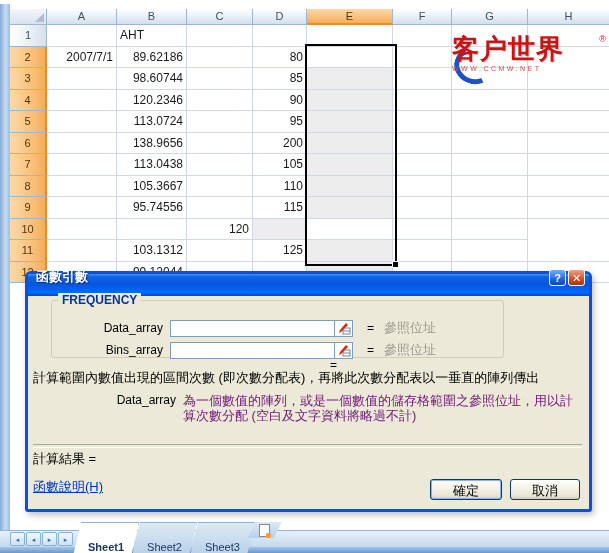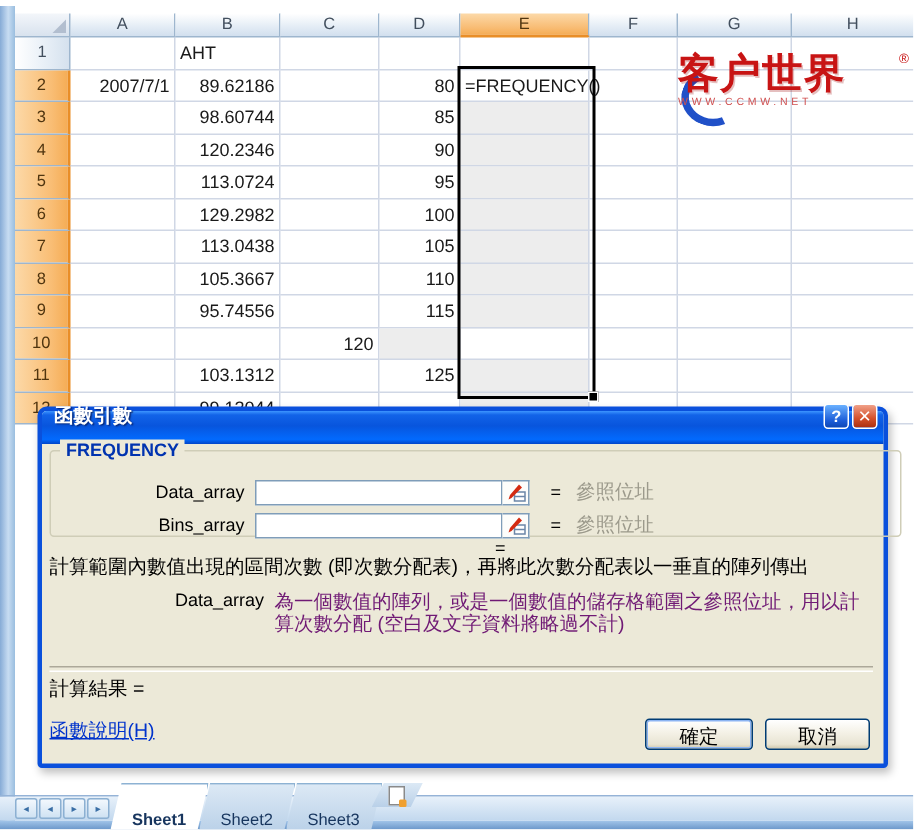--- a/index.html
+++ b/index.html
@@ -65,21 +65,21 @@
   .titlebar{height:22px;border-radius:3px 3px 0 0;display:flex;align-items:center;
             background:linear-gradient(180deg,#3d95ff 0%,#1263e8 12%,#0855dd 45%,#026afe 86%,#0144c8 100%);
             padding:0 4px 16px 8px;box-sizing:border-box;}
   .titlebar .t-title{color:#fff;font-weight:bold;font-size:13px;flex:1;
                      text-shadow:1px 1px 1px rgba(0,0,40,.6);}
   .tb-btn{width:17px;height:17px;border:1px solid #fff;border-radius:3px;margin-left:2px;
           color:#fff;font-size:11px;font-weight:bold;text-align:center;line-height:16px;box-sizing:border-box;}
   .tb-help{background:linear-gradient(180deg,#6ab1ff,#1b5cd8 70%,#0f47b4);}
   .tb-close{background:linear-gradient(180deg,#f0a088,#d4502a 60%,#ab2f10);}
 
-  .groupbox{position:absolute;left:5px;top:26px;width:568px;height:58px;box-sizing:border-box;
+  .groupbox{position:absolute;left:23px;top:26px;width:453px;height:58px;box-sizing:border-box;
             border:1px solid #cfcdb7;border-radius:3px;}
   .group-label{position:absolute;top:-8px;left:6px;background:#ece9d8;padding:0 4px;
                color:#0033b0;font-weight:bold;font-size:12px;}
   .f-row{position:absolute;left:0;width:100%;height:18px;display:flex;align-items:center;}
   .f-label{width:135px;text-align:right;padding-right:7px;font-size:12px;color:#000;}
   .f-input{width:165px;height:17px;border:1px solid #7f9db9;background:#fff;box-sizing:border-box;
            font-size:12px;padding:0 2px;}
   .ref-btn{width:18px;height:17px;border:1px solid #7f9db9;border-left:none;background:#fdfdfb;
            box-sizing:border-box;display:flex;align-items:center;justify-content:center;}
   .f-eq{margin-left:14px;font-size:12px;color:#000;}
@@ -156,21 +156,20 @@
           <div class="cell"></div>
           <div class="cell"></div>
           <div class="cell"></div>
         </div>
         <div class="g-row">
           <div class="row-h sel">2</div>
           <div class="cell num">2007/7/1</div>
           <div class="cell num">89.62186</div>
           <div class="cell"></div>
           <div class="cell num">80</div>
-          <div class="cell formula-cell">=FREQUENCY()</div>
           <div class="cell"></div>
           <div class="cell"></div>
           <div class="cell"></div>
         </div>
         <div class="g-row">
           <div class="row-h sel">3</div>
           <div class="cell"></div>
           <div class="cell num">98.60744</div>
           <div class="cell"></div>
           <div class="cell num">85</div>
@@ -197,23 +196,23 @@
           <div class="cell"></div>
           <div class="cell num">95</div>
           <div class="cell sel-fill"></div>
           <div class="cell"></div>
           <div class="cell"></div>
           <div class="cell"></div>
         </div>
         <div class="g-row">
           <div class="row-h sel">6</div>
           <div class="cell"></div>
-          <div class="cell num">129.2982</div>
-          <div class="cell"></div>
-          <div class="cell num">100</div>
+          <div class="cell num">138.9656</div>
+          <div class="cell"></div>
+          <div class="cell num">200</div>
           <div class="cell sel-fill"></div>
           <div class="cell"></div>
           <div class="cell"></div>
           <div class="cell"></div>
         </div>
         <div class="g-row">
           <div class="row-h sel">7</div>
           <div class="cell"></div>
           <div class="cell num">113.0438</div>
           <div class="cell"></div>

